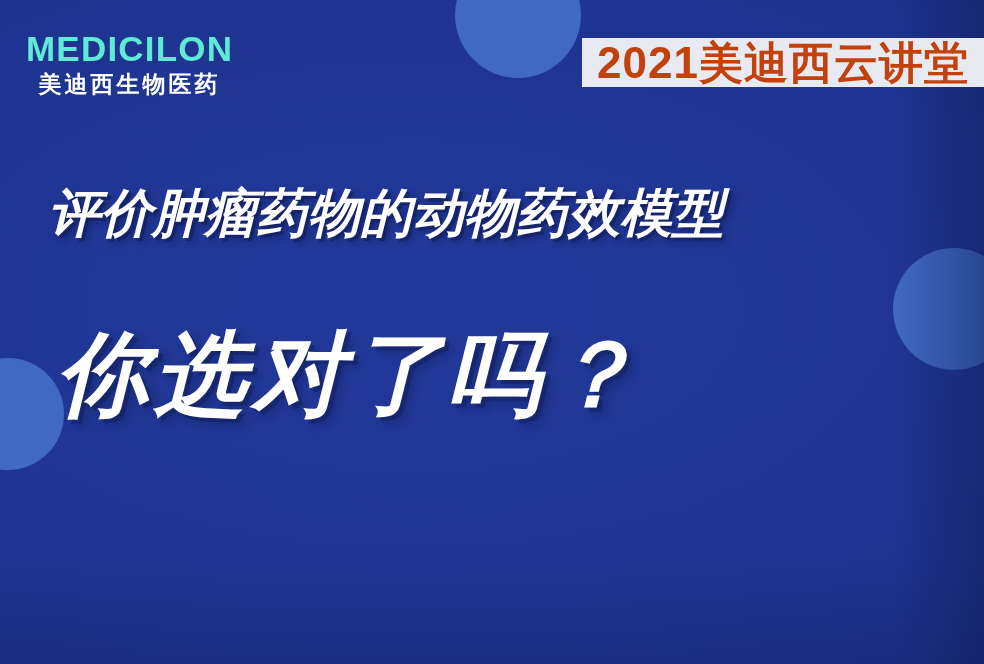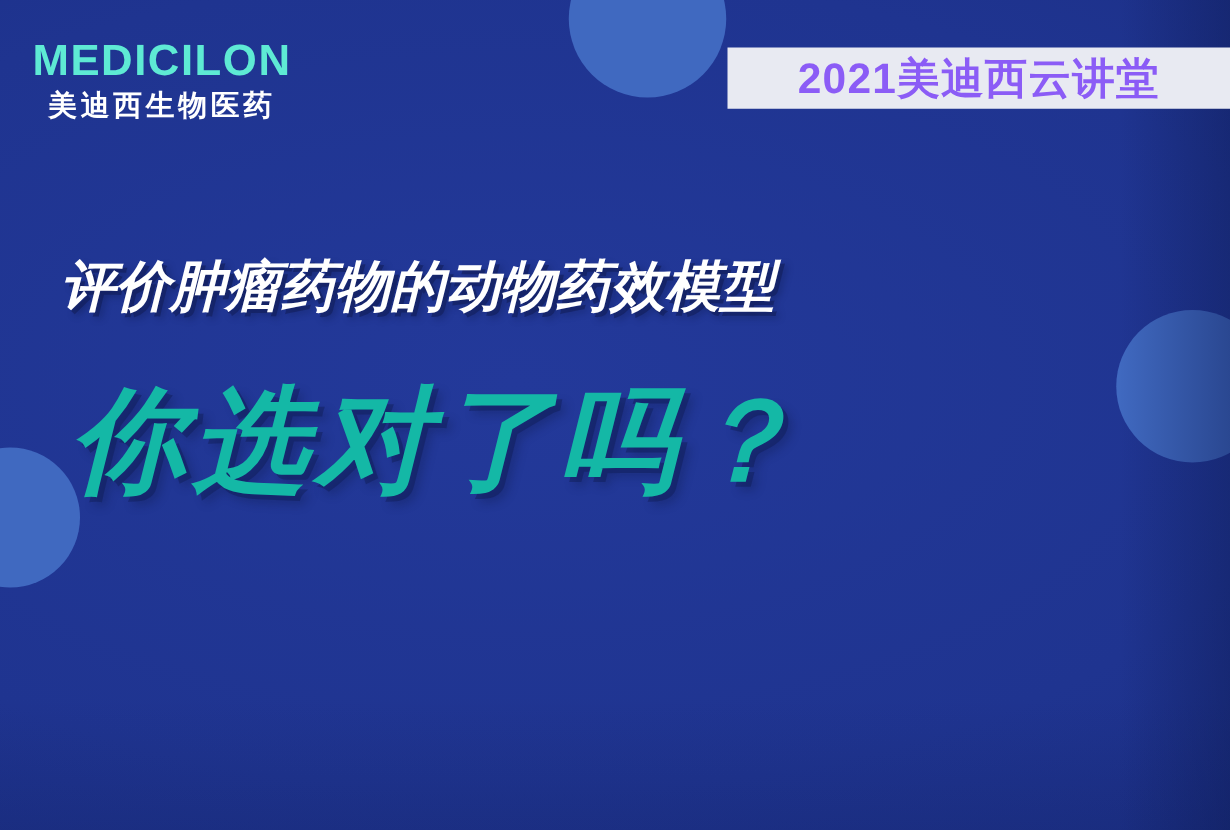--- a/index.html
+++ b/index.html
@@ -93,61 +93,61 @@
     top: 38px;
     width: 402px;
     height: 49px;
     background: #e8eaf2;
     display: flex;
     align-items: center;
     justify-content: center;
     box-sizing: border-box;
   }
   .banner-text {
-    font-size: 34px;
+    font-size: 44px;
     font-weight: 700;
     letter-spacing: 1px;
-    color: #8b5cf6;
+    color: #c2410c;
     white-space: nowrap;
     line-height: 1;
   }
 
   
   .headline-block {
     position: absolute;
     left: 0;
     top: 0;
     width: 984px;
   }
 
   .title {
     position: absolute;
     left: 48px;
-    top: 206px;
+    top: 185px;
     width: 890px;
-    font-size: 44px;
+    font-size: 52px;
     font-weight: 700;
     font-style: italic;
     color: #ffffff;
     letter-spacing: 0px;
     line-height: 1.08;
     white-space: nowrap;
     text-shadow:
       3px 3px 0 rgba(16,28,84,0.55),
       5px 5px 6px rgba(10,20,64,0.35);
   }
 
   .subtitle {
     position: absolute;
     left: 56px;
-    top: 305px;
+    top: 326px;
     font-size: 92px;
     font-weight: 700;
     font-style: italic;
-    color: #14b8a6;
+    color: #ffffff;
     letter-spacing: 6px;
     line-height: 1.06;
     white-space: nowrap;
     text-shadow:
       4px 4px 0 rgba(16,28,84,0.45),
       7px 7px 8px rgba(10,20,64,0.28);
   }
 </style>
 </head>
 <body>

